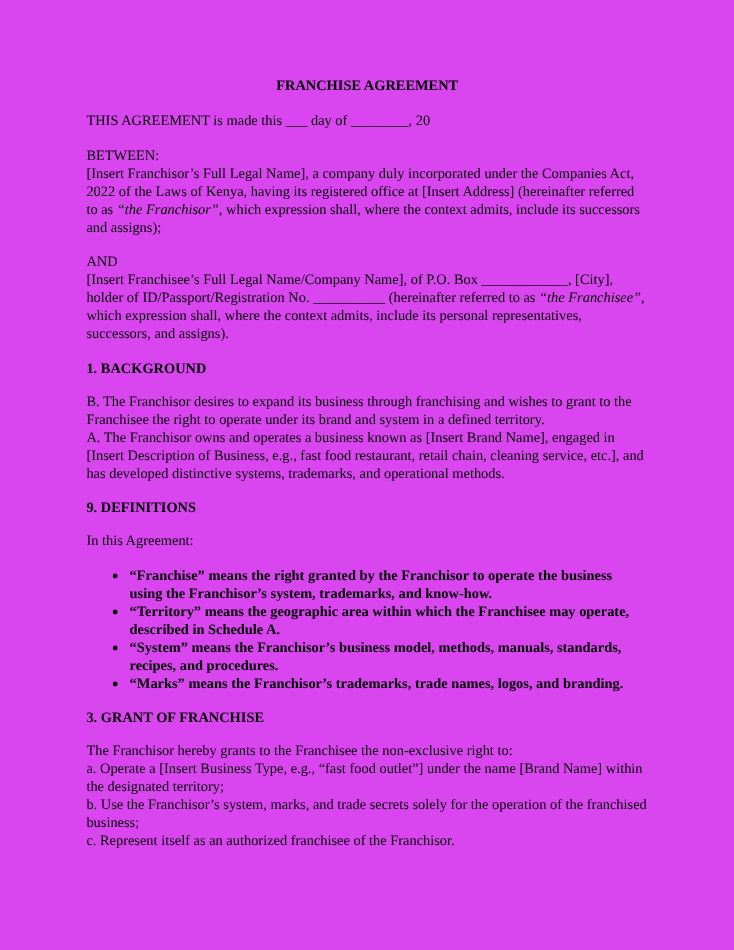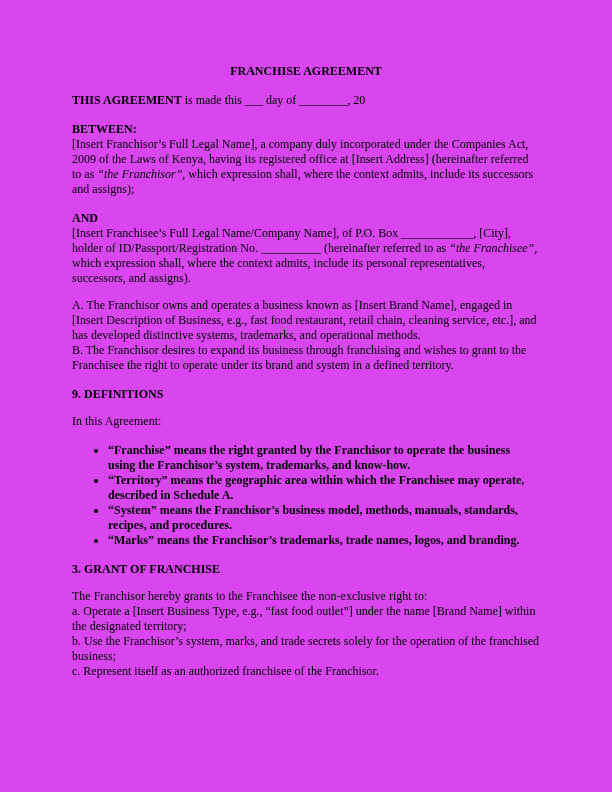--- a/index.html
+++ b/index.html
@@ -17,21 +17,21 @@
     background: #d946ef;
   }
   .doc-title {
     margin: 0 0 14px 0;
     font-size: 12px; line-height: 15px;
     font-weight: bold;
     text-align: center;
   }
   p { margin: 0; }
   .block { margin-top: 14px; }
-  .bold { font-weight: bold; }
+  .bold { font-weight: normal; }
   .defined-term { font-style: italic; }
   .section-heading {
     margin: 14px 0 0 0;
     font-size: 12px; line-height: 15px;
     font-weight: bold;
   }
   .after-heading { margin-top: 12px; }
   .clause { margin: 0; }
   ul.def-list {
     margin: 14px 0 0 0;
@@ -45,31 +45,32 @@
 <body>
 
 <div class="page">
 
   <h1 class="doc-title">FRANCHISE AGREEMENT</h1>
 
   <p class="block"><span class="bold">THIS AGREEMENT</span><span> is made this ___ day of ________, 20</span></p>
 
   <div class="block">
     <p class="bold">BETWEEN:</p>
-    <p><span>[Insert Franchisor’s Full Legal Name], a company duly incorporated under the Companies Act, 2009 of the Laws of Kenya, having its registered office at [Insert Address] (hereinafter referred to as </span><i class="defined-term">“the Franchisor”</i><span>, which expression shall, where the context admits, include its successors and assigns);</span></p>
+    <p><span>[Insert Franchisor’s Full Legal Name], a company duly incorporated under the Companies Act, 2022 of the Laws of Kenya, having its registered office at [Insert Address] (hereinafter referred to as </span><i class="defined-term">“the Franchisor”</i><span>, which expression shall, where the context admits, include its successors and assigns);</span></p>
   </div>
 
   <div class="block">
     <p class="bold">AND</p>
     <p><span>[Insert Franchisee’s Full Legal Name/Company Name], of P.O. Box ____________, [City], holder of ID/Passport/Registration No. __________ (hereinafter referred to as </span><i class="defined-term">“the Franchisee”</i><span>, which expression shall, where the context admits, include its personal representatives, successors, and assigns).</span></p>
   </div>
 
+  <h2 class="section-heading">1. BACKGROUND</h2>
   <div class="after-heading">
+    <p class="clause">B. The Franchisor desires to expand its business through franchising and wishes to grant to the Franchisee the right to operate under its brand and system in a defined territory.</p>
     <p class="clause">A. The Franchisor owns and operates a business known as [Insert Brand Name], engaged in [Insert Description of Business, e.g., fast food restaurant, retail chain, cleaning service, etc.], and has developed distinctive systems, trademarks, and operational methods.</p>
-    <p class="clause">B. The Franchisor desires to expand its business through franchising and wishes to grant to the Franchisee the right to operate under its brand and system in a defined territory.</p>
   </div>
 
   <h2 class="section-heading">9. DEFINITIONS</h2>
   <p class="after-heading">In this Agreement:</p>
   <ul class="def-list">
     <li>“Franchise” means the right granted by the Franchisor to operate the business using the Franchisor’s system, trademarks, and know-how.</li>
     <li>“Territory” means the geographic area within which the Franchisee may operate, described in Schedule A.</li>
     <li>“System” means the Franchisor’s business model, methods, manuals, standards, recipes, and procedures.</li>
     <li>“Marks” means the Franchisor’s trademarks, trade names, logos, and branding.</li>
   </ul>

